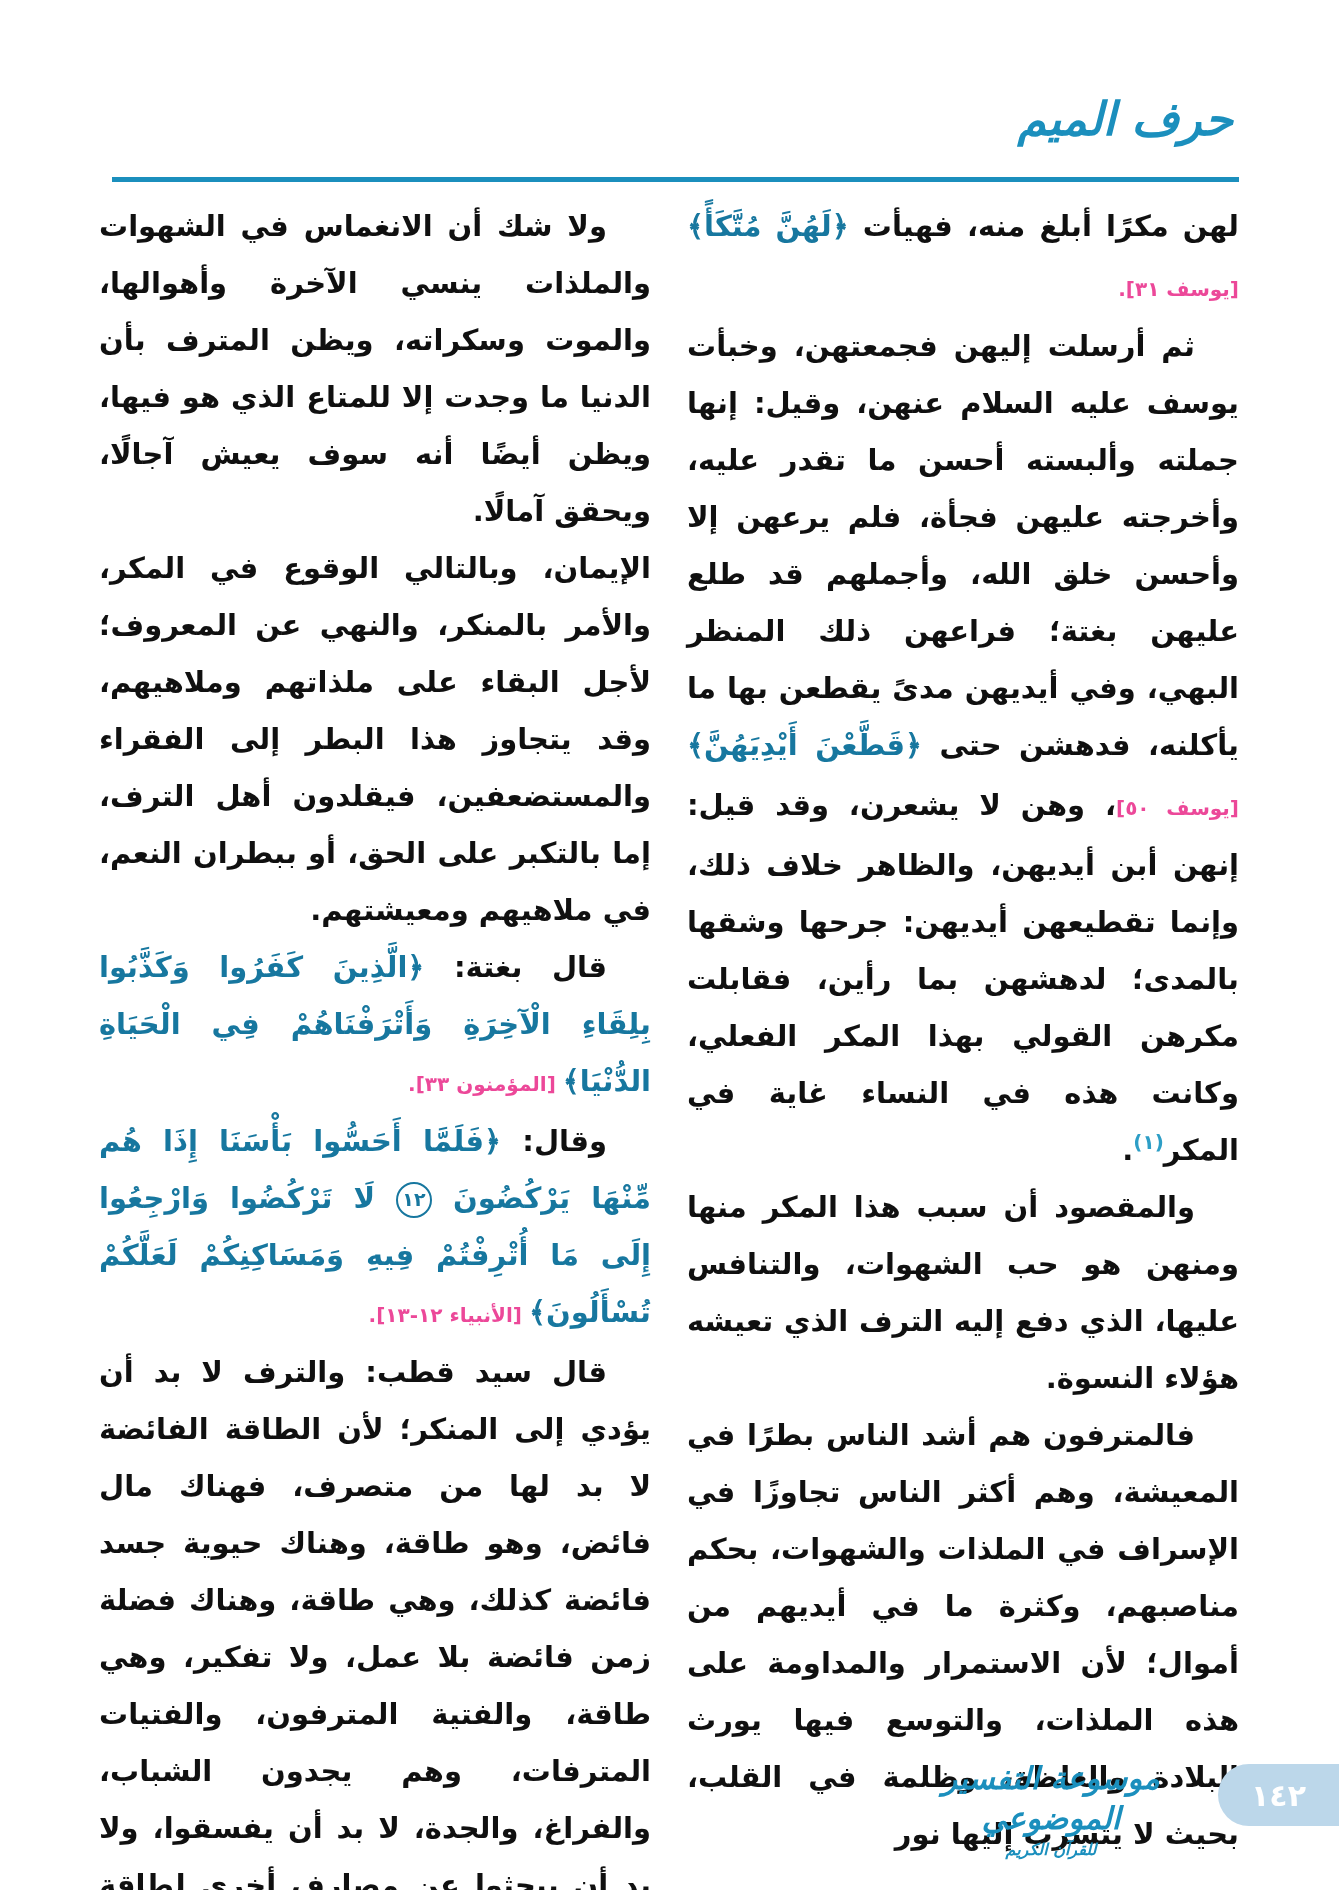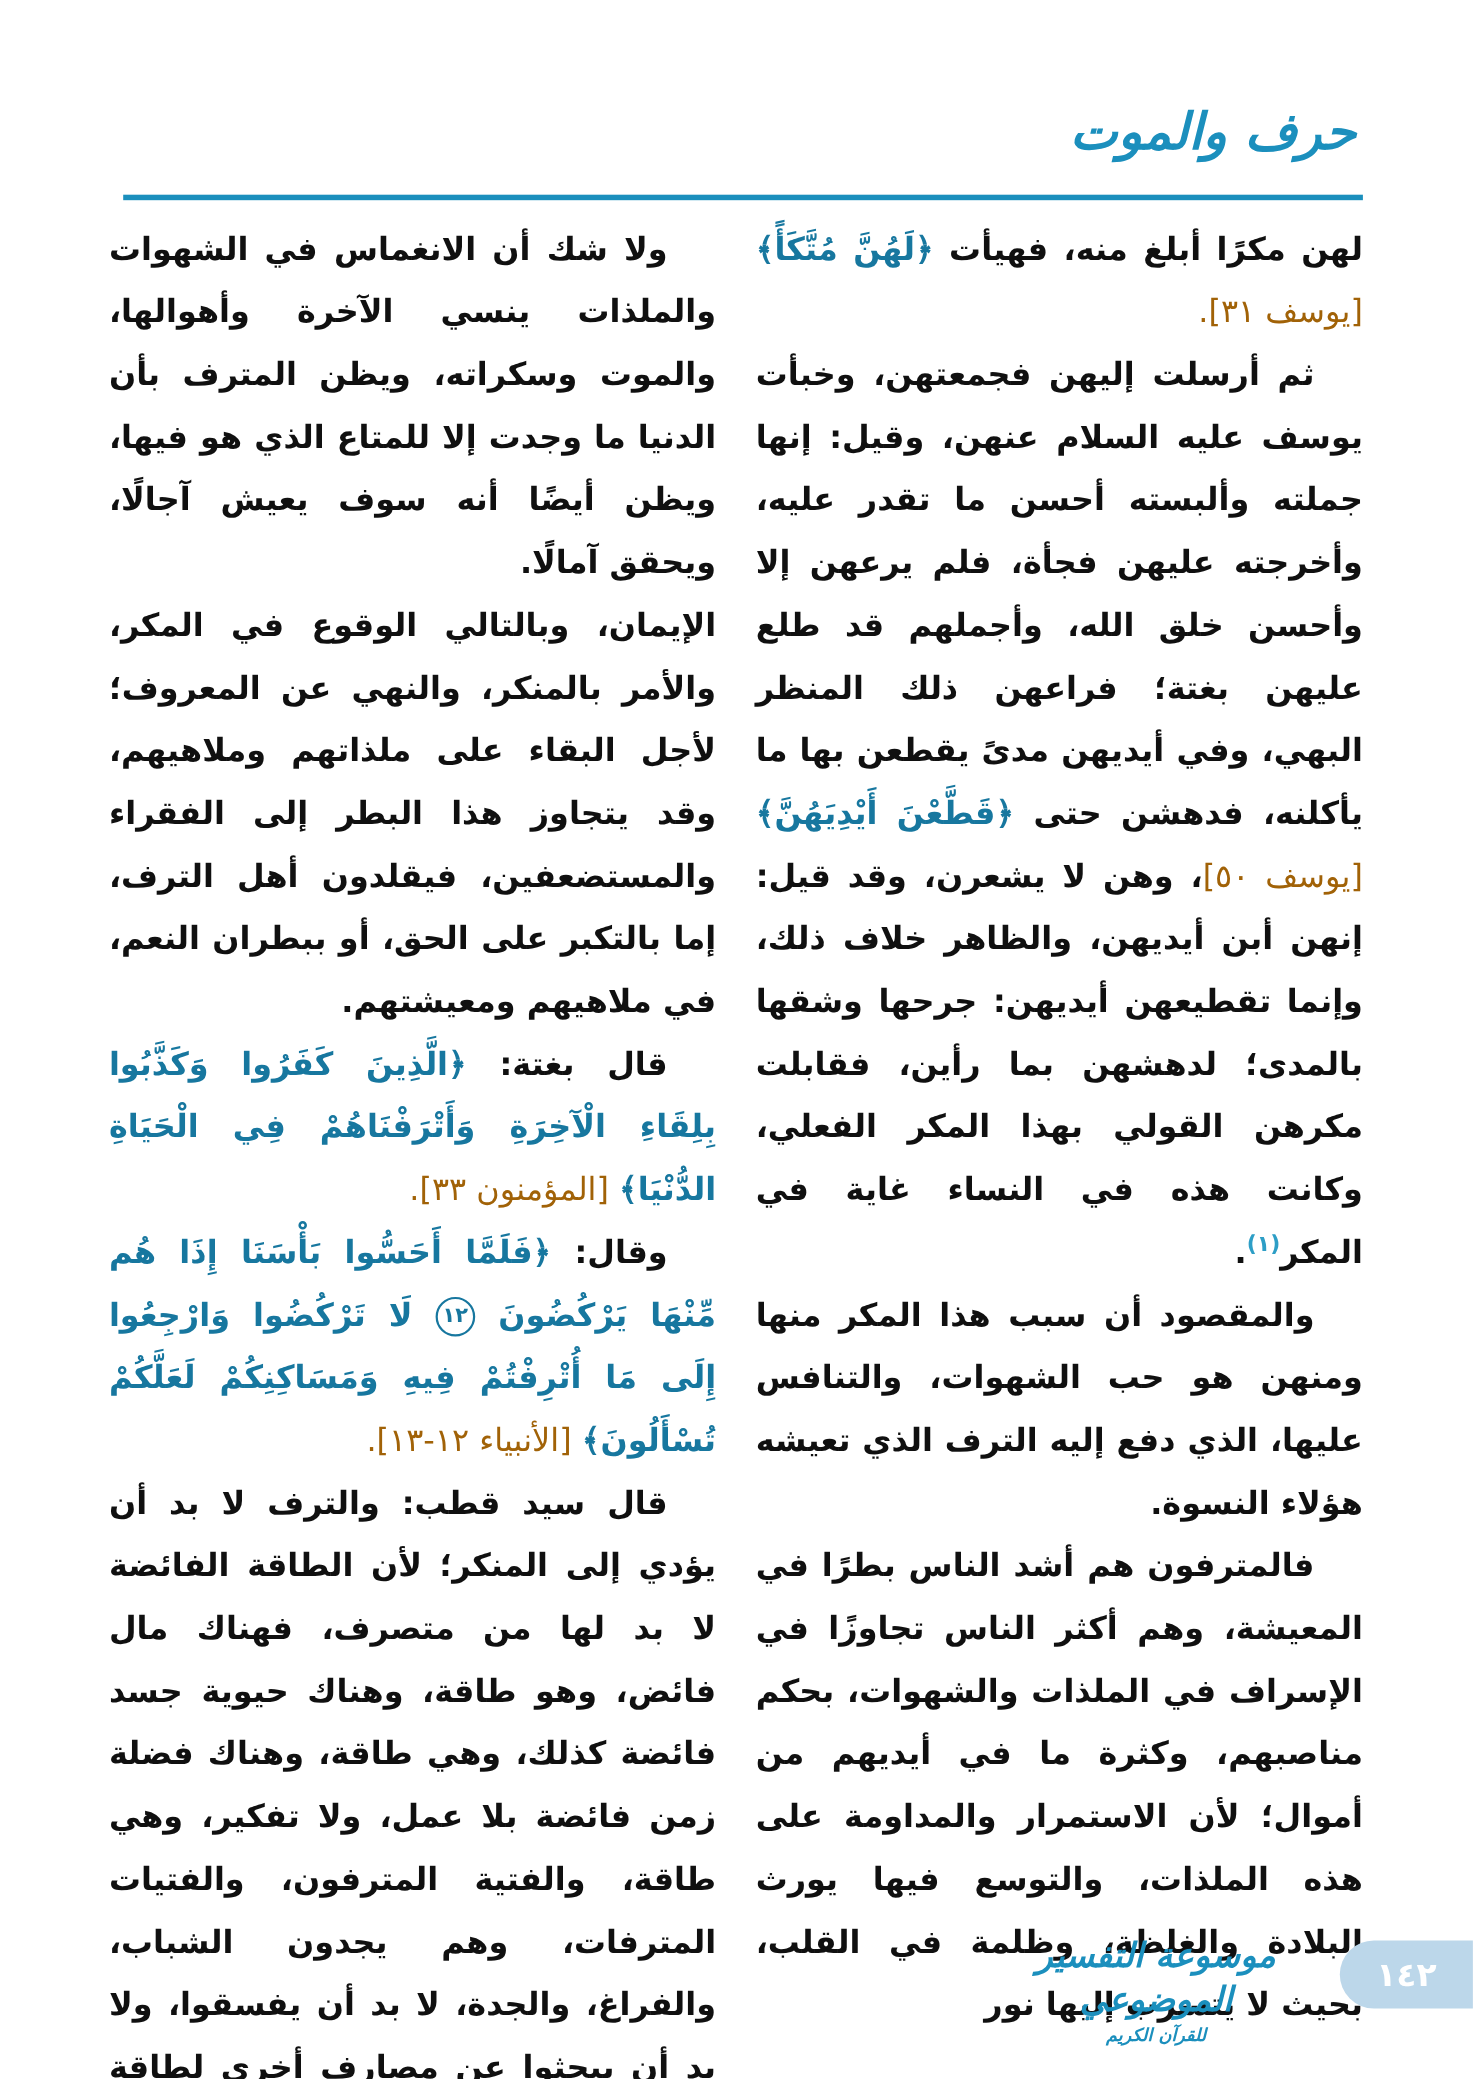--- a/index.html
+++ b/index.html
@@ -36,21 +36,21 @@
   .col{
     width:552px;
     font-size:29px;line-height:57px;font-weight:bold;
     color:var(--ink);
     text-align:justify;
   }
   .para{margin:0;text-indent:44px;}
   .para.no-indent{text-indent:0;}
   .seg-text{color:var(--ink);}
   .seg-verse{color:var(--verse);}
-  .seg-ref{font-weight:normal;font-size:29px;color:#a16207;}
+  .seg-ref{font-weight:bold;font-size:20px;color:#ec4899;}
   .seg-fn{
     color:var(--marker);
     font-size:20px;vertical-align:super;line-height:0;
   }
   .seg-vnum{
     display:inline-block;box-sizing:border-box;
     width:36px;height:36px;line-height:31px;
     border:2px solid var(--verse);border-radius:50%;
     color:var(--verse);font-size:19px;text-align:center;
     text-indent:0;vertical-align:middle;
@@ -87,21 +87,21 @@
     display:flex;align-items:center;justify-content:center;
     color:var(--tab-text);
     font-size:30px;font-weight:bold;
   }
 </style>
 </head>
 <body>
 
 <div class="page">
 
-  <div class="header-title">حرف والموت</div>
+  <div class="header-title">حرف الميم</div>
 
   <div class="header-rule"></div>
 
   <div class="columns">
     <div class="col" id="col-right">
         <p class="para no-indent"><span class="seg-text">لهن مكرًا أبلغ منه، فهيأت </span><span class="seg-verse">﴿لَهُنَّ مُتَّكَأً﴾</span><span class="seg-ref"> [يوسف ٣١].</span></p>
         <p class="para"><span class="seg-text">ثم أرسلت إليهن فجمعتهن، وخبأت يوسف عليه السلام عنهن، وقيل: إنها جملته وألبسته أحسن ما تقدر عليه، وأخرجته عليهن فجأة، فلم يرعهن إلا وأحسن خلق الله، وأجملهم قد طلع عليهن بغتة؛ فراعهن ذلك المنظر البهي، وفي أيديهن مدىً يقطعن بها ما يأكلنه، فدهشن حتى </span><span class="seg-verse">﴿قَطَّعْنَ أَيْدِيَهُنَّ﴾</span><span class="seg-ref"> [يوسف ٥٠]</span><span class="seg-text">، وهن لا يشعرن، وقد قيل: إنهن أبن أيديهن، والظاهر خلاف ذلك، وإنما تقطيعهن أيديهن: جرحها وشقها بالمدى؛ لدهشهن بما رأين، فقابلت مكرهن القولي بهذا المكر الفعلي، وكانت هذه في النساء غاية في المكر</span><span class="seg-fn">(١)</span><span class="seg-text">.</span></p>
         <p class="para"><span class="seg-text">والمقصود أن سبب هذا المكر منها ومنهن هو حب الشهوات، والتنافس عليها، الذي دفع إليه الترف الذي تعيشه هؤلاء النسوة.</span></p>
         <p class="para"><span class="seg-text">فالمترفون هم أشد الناس بطرًا في المعيشة، وهم أكثر الناس تجاوزًا في الإسراف في الملذات والشهوات، بحكم مناصبهم، وكثرة ما في أيديهم من أموال؛ لأن الاستمرار والمداومة على هذه الملذات، والتوسع فيها يورث البلادة والغلظة، وظلمة في القلب، بحيث لا يتسرب إليها نور</span></p>
       </div>

